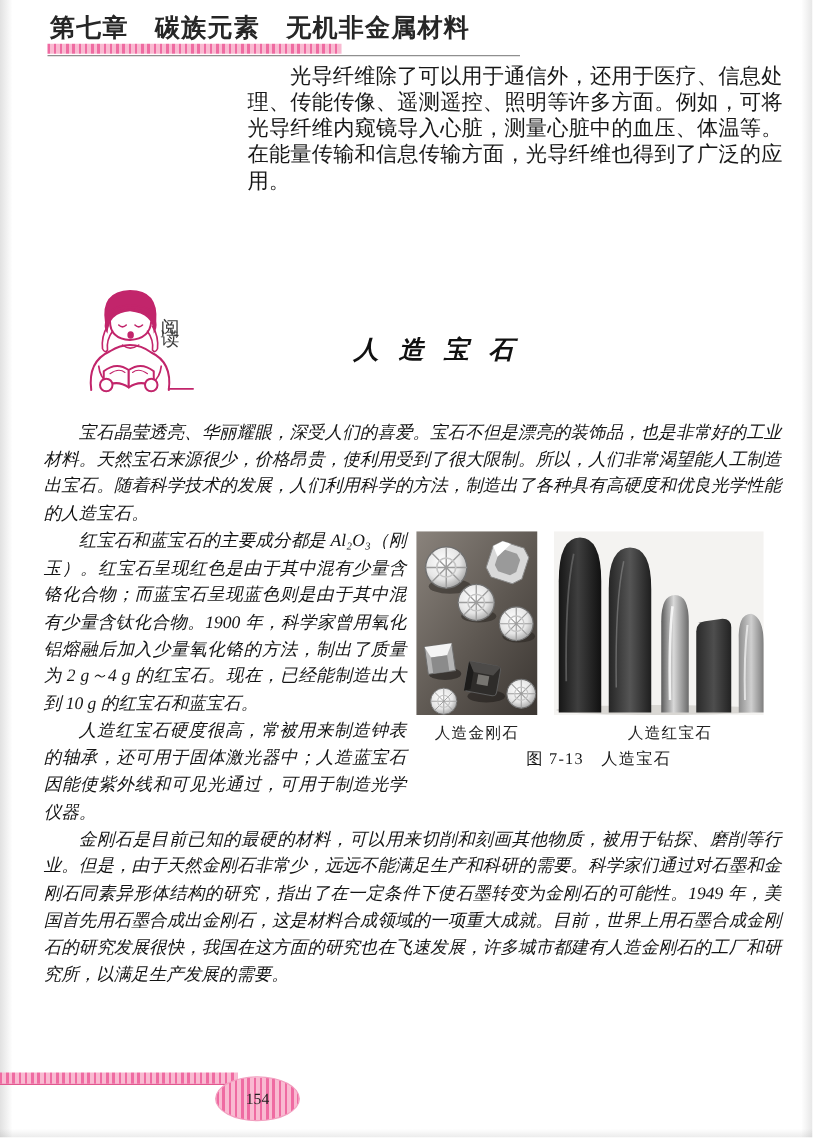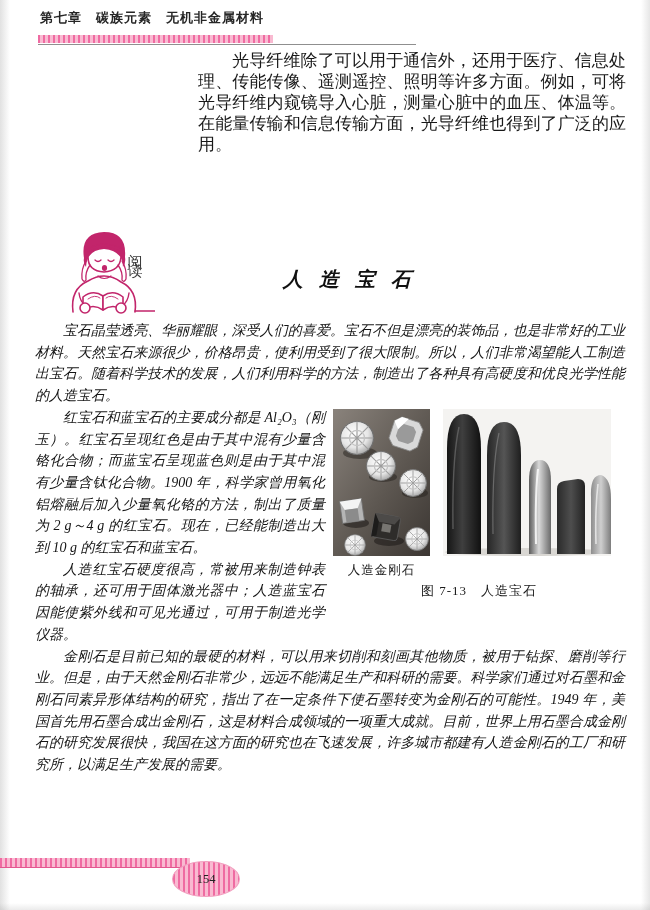--- a/index.html
+++ b/index.html
@@ -15,21 +15,21 @@
     background:linear-gradient(270deg,rgba(90,90,90,.15),rgba(0,0,0,0));pointer-events:none;}
   .edge-bottom{position:absolute;left:0;bottom:0;width:650px;height:7px;
     background:linear-gradient(0deg,rgba(90,90,90,.12),rgba(0,0,0,0));pointer-events:none;}
 
   .stripes{background:repeating-linear-gradient(90deg,#ef6ba2 0 2px,#f9bad1 2px 5px);}
 
   
   .chapter-title{
     position:absolute;left:40px;top:9px;
     font-family:"Liberation Sans","DejaVu Sans",sans-serif;
-    font-weight:bold;font-size:13px;letter-spacing:1px;color:#262626;white-space:nowrap;text-align:right;
+    font-weight:bold;font-size:20px;letter-spacing:1px;color:#262626;white-space:nowrap;text-align:right;
   }
   .header-band{position:absolute;left:38px;top:35px;width:235px;height:8px;}
   .header-rule{position:absolute;left:38px;top:44px;width:378px;height:1px;background:#8f8f8f;}
 
   
   .intro{position:absolute;left:198px;top:50px;width:428px;}
   .intro p{
     margin:0;font-size:17px;line-height:21px;text-align:justify;text-indent:2em;
     color:#181818;font-weight:500;
   }
@@ -41,21 +41,21 @@
     writing-mode:vertical-rl;text-orientation:upright;
     font-size:15px;letter-spacing:9px;color:#3a3a3a;font-weight:500;
   }
   .reading-title{
     position:absolute;left:235px;top:266px;width:240px;text-align:center;
     font-size:20px;font-weight:bold;font-style:italic;letter-spacing:16px;color:#111;
     white-space:nowrap;
   }
 
   
-  .reading-body{position:absolute;left:35px;top:320px;width:590px;}
+  .reading-body{position:absolute;left:35px;top:336px;width:590px;}
   .reading-body p{
     margin:0;font-size:14px;line-height:21.7px;text-align:justify;text-indent:2em;
     font-style:italic;color:#141414;
   }
 
   
   .figure{
     float:right;width:292px;margin:2px 0 4px 8px;
     font-style:normal;
   }
@@ -229,20 +229,21 @@
         <path d="M50,125 Q49,55 56,24" stroke="#8a8a8a" stroke-width="1.2" fill="none" opacity="0.6"></path>
         <path d="M86,145 L86,72 Q86,51 97,51 Q108,51 108,72 L108,145 Z" fill="url(#b3)"></path>
         <path d="M93,135 Q92,85 95,60" stroke="#ffffff" stroke-width="2" fill="none" opacity="0.8"></path>
         <path d="M114,145 L114,80 Q114,73 121,72 L135,70 Q142,70 142,77 L142,145 Z" fill="url(#b4)"></path>
         <path d="M148,145 L148,88 Q147,66 158,66 Q168,69 168,90 L168,145 Z" fill="url(#b5)"></path>
         <path d="M153,135 Q152,100 155,75" stroke="#efefef" stroke-width="1.6" fill="none" opacity="0.8"></path>
       </svg>
     </div>
     <div class="photo-labels">
       <span class="ll">人造金刚石</span>
+      <span class="lr">人造红宝石</span>
     </div>
     <div class="fig-caption">图 7-13　人造宝石</div>
   </div>
 
   <p>红宝石和蓝宝石的主要成分都是 Al₂O₃（刚玉）。红宝石呈现红色是由于其中混有少量含铬化合物；而蓝宝石呈现蓝色则是由于其中混有少量含钛化合物。1900 年，科学家曾用氧化铝熔融后加入少量氧化铬的方法，制出了质量为 2 g～4 g 的红宝石。现在，已经能制造出大到 10 g 的红宝石和蓝宝石。</p>
   <p>人造红宝石硬度很高，常被用来制造钟表的轴承，还可用于固体激光器中；人造蓝宝石因能使紫外线和可见光通过，可用于制造光学仪器。</p>
   <p>金刚石是目前已知的最硬的材料，可以用来切削和刻画其他物质，被用于钻探、磨削等行业。但是，由于天然金刚石非常少，远远不能满足生产和科研的需要。科学家们通过对石墨和金刚石同素异形体结构的研究，指出了在一定条件下使石墨转变为金刚石的可能性。1949 年，美国首先用石墨合成出金刚石，这是材料合成领域的一项重大成就。目前，世界上用石墨合成金刚石的研究发展很快，我国在这方面的研究也在飞速发展，许多城市都建有人造金刚石的工厂和研究所，以满足生产发展的需要。</p>
 </div>
 
 <div class="footer-band stripes"></div>

